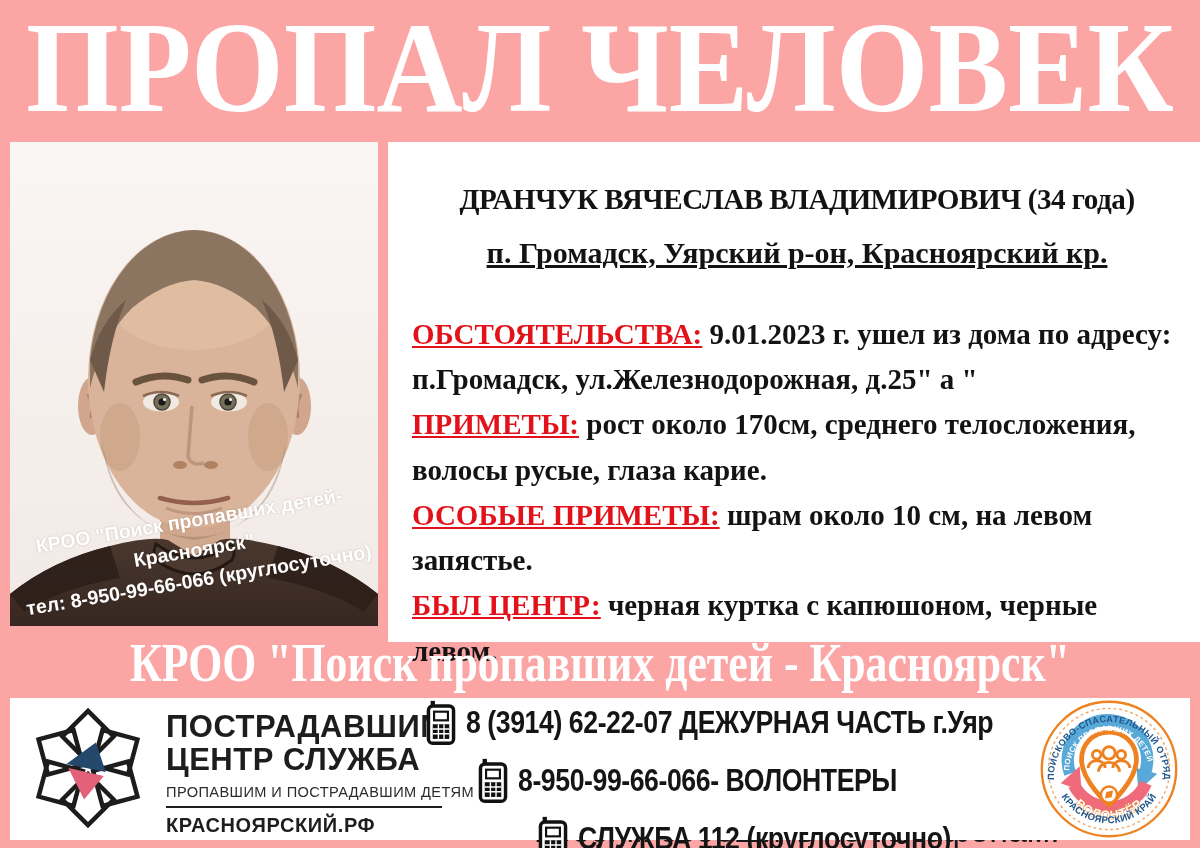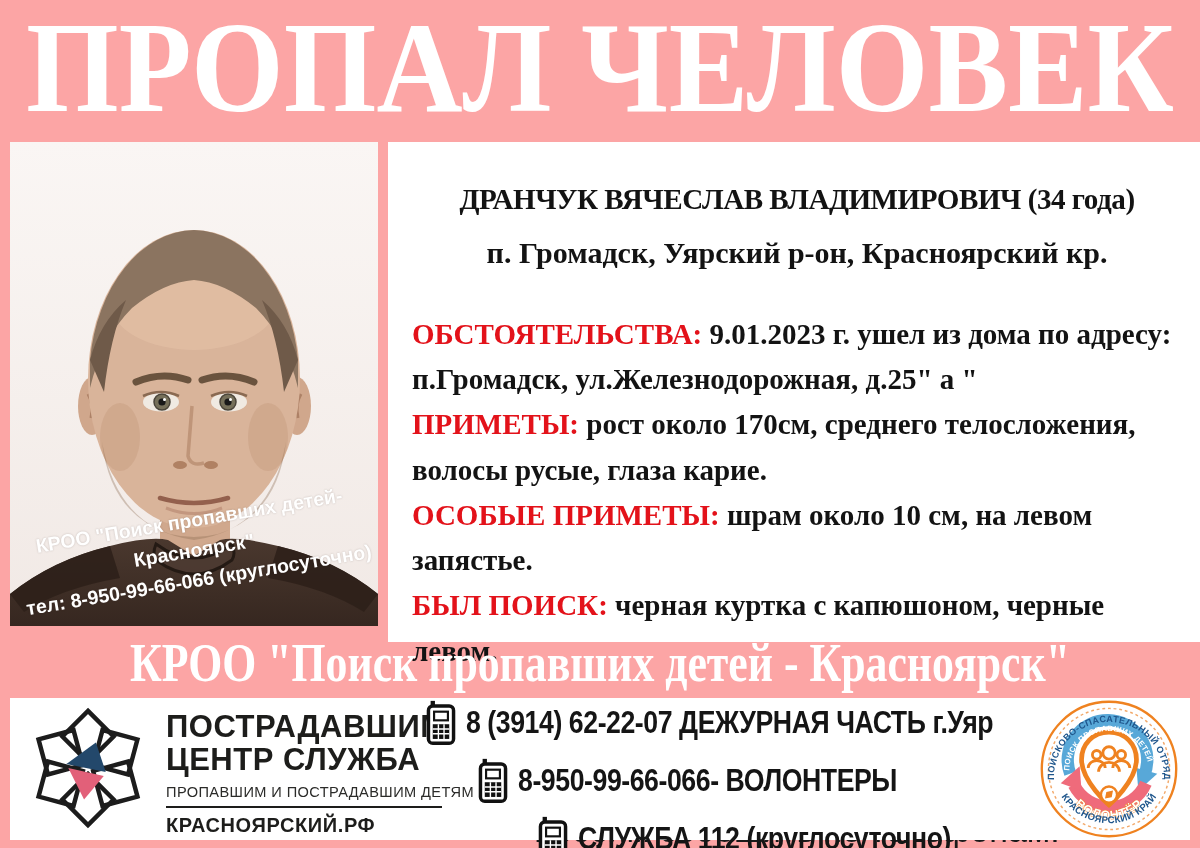--- a/index.html
+++ b/index.html
@@ -20,25 +20,25 @@
     font-weight:bold;font-size:19.5px;text-align:center;line-height:1.55;
     text-shadow:0 0 2px rgba(60,40,30,.25);
   }
   
   .info-panel{left:388px;top:142px;width:802px;height:484px;padding:8px;}
   .person-name{
     margin:32px 6px 0 6px;text-align:center;font-weight:bold;font-size:30px;color:#131313;
     letter-spacing:-0.5px;white-space:nowrap;transform:scaleX(.97);transform-origin:center;
   }
   .person-loc{
-    margin:20px 6px 0 6px;text-align:center;font-weight:bold;font-size:30px;color:#131313;
+    margin:20px 6px 0 6px;text-align:center;font-weight:bold;font-size:30px;color:#131313;text-decoration:underline;
   }
   .details{margin:42px 10px 0 16px;width:776px;font-size:29px;font-weight:bold;line-height:1.56;color:#131313;}
   .details p{margin:0;}
-  .lbl{color:#e3121a;}
+  .lbl{color:#e3121a;text-decoration:underline;}
   .appeal{
     margin-top:38px;text-align:center;font-family:"Liberation Sans",sans-serif;
     font-size:34px;color:#1a1a1a;line-height:1.4;
   }
   
   .banner{position:absolute;left:0;top:630px;width:1200px;height:68px;}
   
   .bottom-panel{left:10px;top:698px;width:1180px;height:142px;}
   .ncp{position:absolute;left:14px;top:6px;display:flex;align-items:flex-start;}
   .ncp-text{margin-left:14px;padding-top:6px;font-family:"Liberation Sans",sans-serif;color:#1d1d1b;}
@@ -133,21 +133,21 @@
   </div>
 
   <div class="panel info-panel">
     <div class="person-name">ДРАНЧУК ВЯЧЕСЛАВ ВЛАДИМИРОВИЧ (34 года)</div>
     <div class="person-loc">п. Громадск, Уярский р-он, Красноярский кр.</div>
 
     <div class="details">
       <p><span class="lbl">ОБСТОЯТЕЛЬСТВА:</span> <span>9.01.2023 г. ушел из дома по адресу: п.Громадск, ул.Железнодорожная, д.25" а "</span></p>
       <p><span class="lbl">ПРИМЕТЫ:</span> <span>рост около 170см, среднего телосложения, волосы русые, глаза карие.</span></p>
       <p><span class="lbl">ОСОБЫЕ ПРИМЕТЫ:</span> <span>шрам около 10 см, на левом запястье.</span></p>
-      <p><span class="lbl">БЫЛ ПОИСК:</span> <span>черная куртка с капюшоном, черные левом.</span></p>
+      <p><span class="lbl">БЫЛ ЦЕНТР:</span> <span>черная куртка с капюшоном, черные левом.</span></p>
     </div>
 
     <div class="appeal">
       <div>Всех, кому известно местонахождение пропавшего,</div>
       <div>просим сообщить по телефонам:</div>
     </div>
   </div>
 
   <svg class="banner" width="1200" height="68">
     <text x="600" y="51" text-anchor="middle" fill="#ffffff" font-family="Liberation Serif, serif" font-weight="bold" font-size="54" textLength="940" lengthAdjust="spacingAndGlyphs">КРОО "Поиск пропавших детей - Красноярск"</text>

